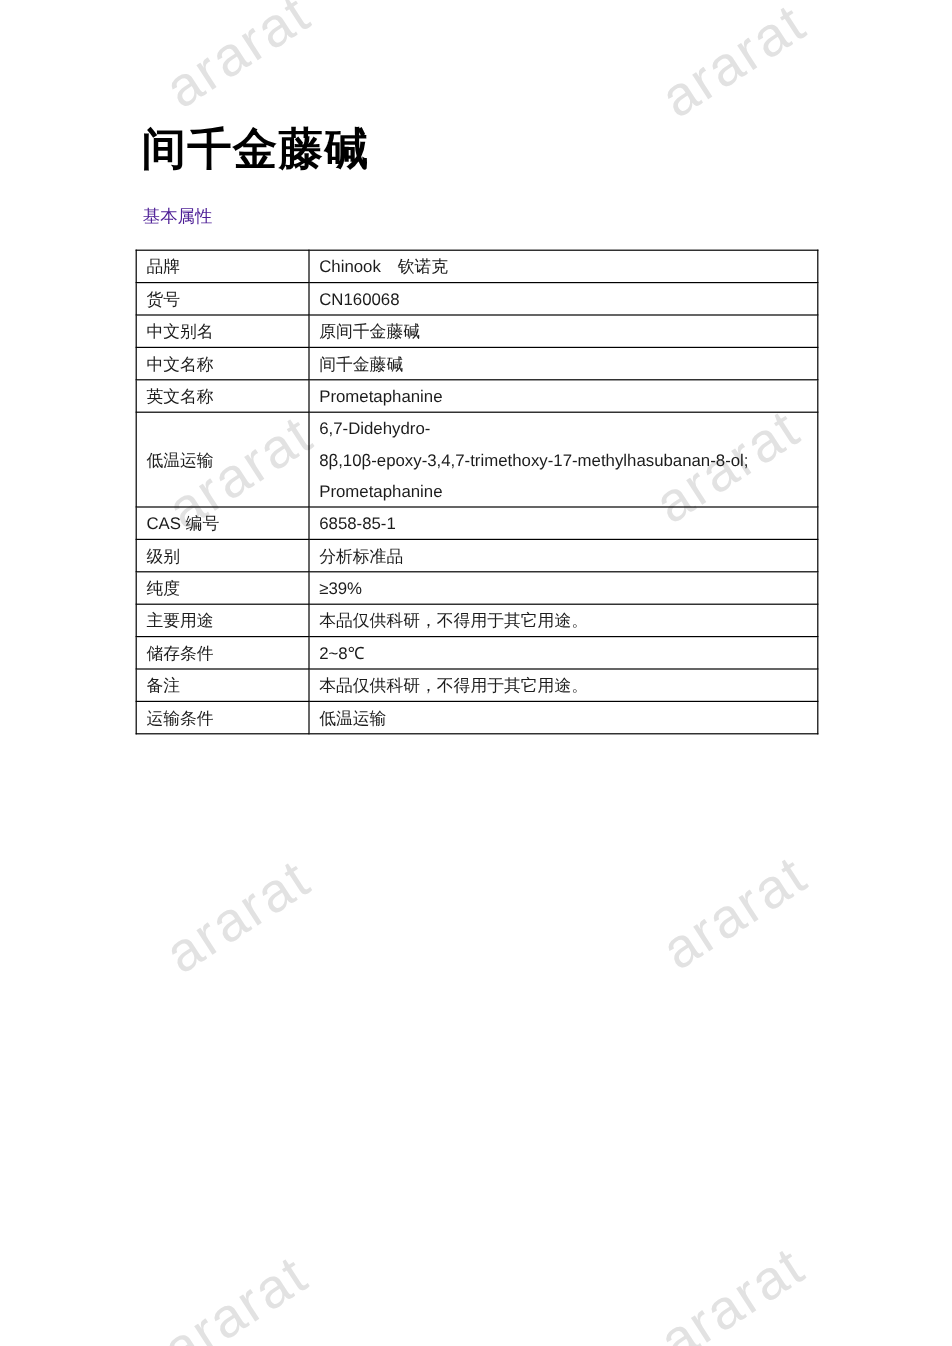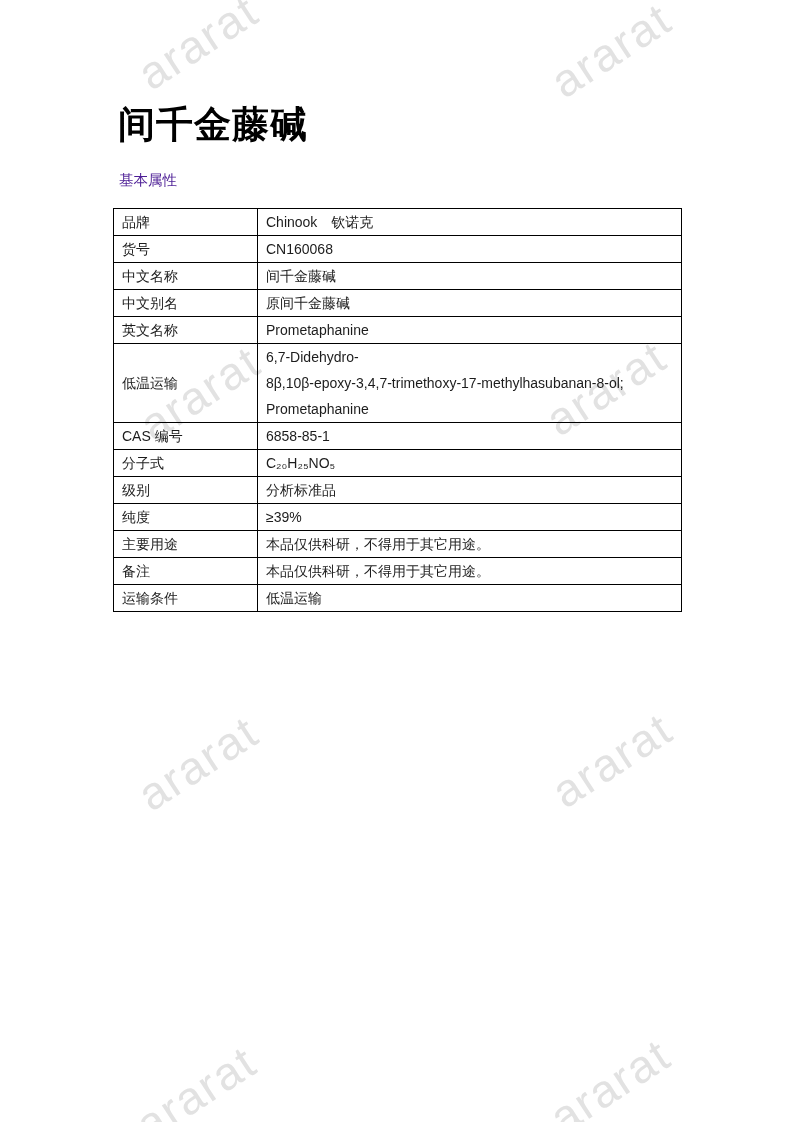--- a/index.html
+++ b/index.html
@@ -102,54 +102,54 @@
     <tbody id="props-body">
         <tr>
           <td class="prop-label">品牌</td>
           <td class="prop-value">Chinook　钦诺克</td>
         </tr>
         <tr>
           <td class="prop-label">货号</td>
           <td class="prop-value">CN160068</td>
         </tr>
         <tr>
+          <td class="prop-label">中文别名</td>
+          <td class="prop-value">原间千金藤碱</td>
+        </tr>
+        <tr>
           <td class="prop-label">中文名称</td>
           <td class="prop-value">间千金藤碱</td>
-        </tr>
-        <tr>
-          <td class="prop-label">中文别名</td>
-          <td class="prop-value">原间千金藤碱</td>
         </tr>
         <tr>
           <td class="prop-label">英文名称</td>
           <td class="prop-value">Prometaphanine</td>
         </tr>
         <tr>
           <td class="prop-label">低温运输</td>
           <td class="prop-value"><div>6,7-Didehydro-</div><div>8β,10β-epoxy-3,4,7-trimethoxy-17-methylhasubanan-8-ol;</div><div>Prometaphanine</div></td>
         </tr>
         <tr>
           <td class="prop-label">CAS 编号</td>
           <td class="prop-value">6858-85-1</td>
         </tr>
         <tr>
-          <td class="prop-label">分子式</td>
-          <td class="prop-value">C₂₀H₂₅NO₅</td>
-        </tr>
-        <tr>
           <td class="prop-label">级别</td>
           <td class="prop-value">分析标准品</td>
         </tr>
         <tr>
           <td class="prop-label">纯度</td>
           <td class="prop-value">≥39%</td>
         </tr>
         <tr>
           <td class="prop-label">主要用途</td>
           <td class="prop-value">本品仅供科研，不得用于其它用途。</td>
+        </tr>
+        <tr>
+          <td class="prop-label">储存条件</td>
+          <td class="prop-value">2~8℃</td>
         </tr>
         <tr>
           <td class="prop-label">备注</td>
           <td class="prop-value">本品仅供科研，不得用于其它用途。</td>
         </tr>
         <tr>
           <td class="prop-label">运输条件</td>
           <td class="prop-value">低温运输</td>
         </tr>
       </tbody>

